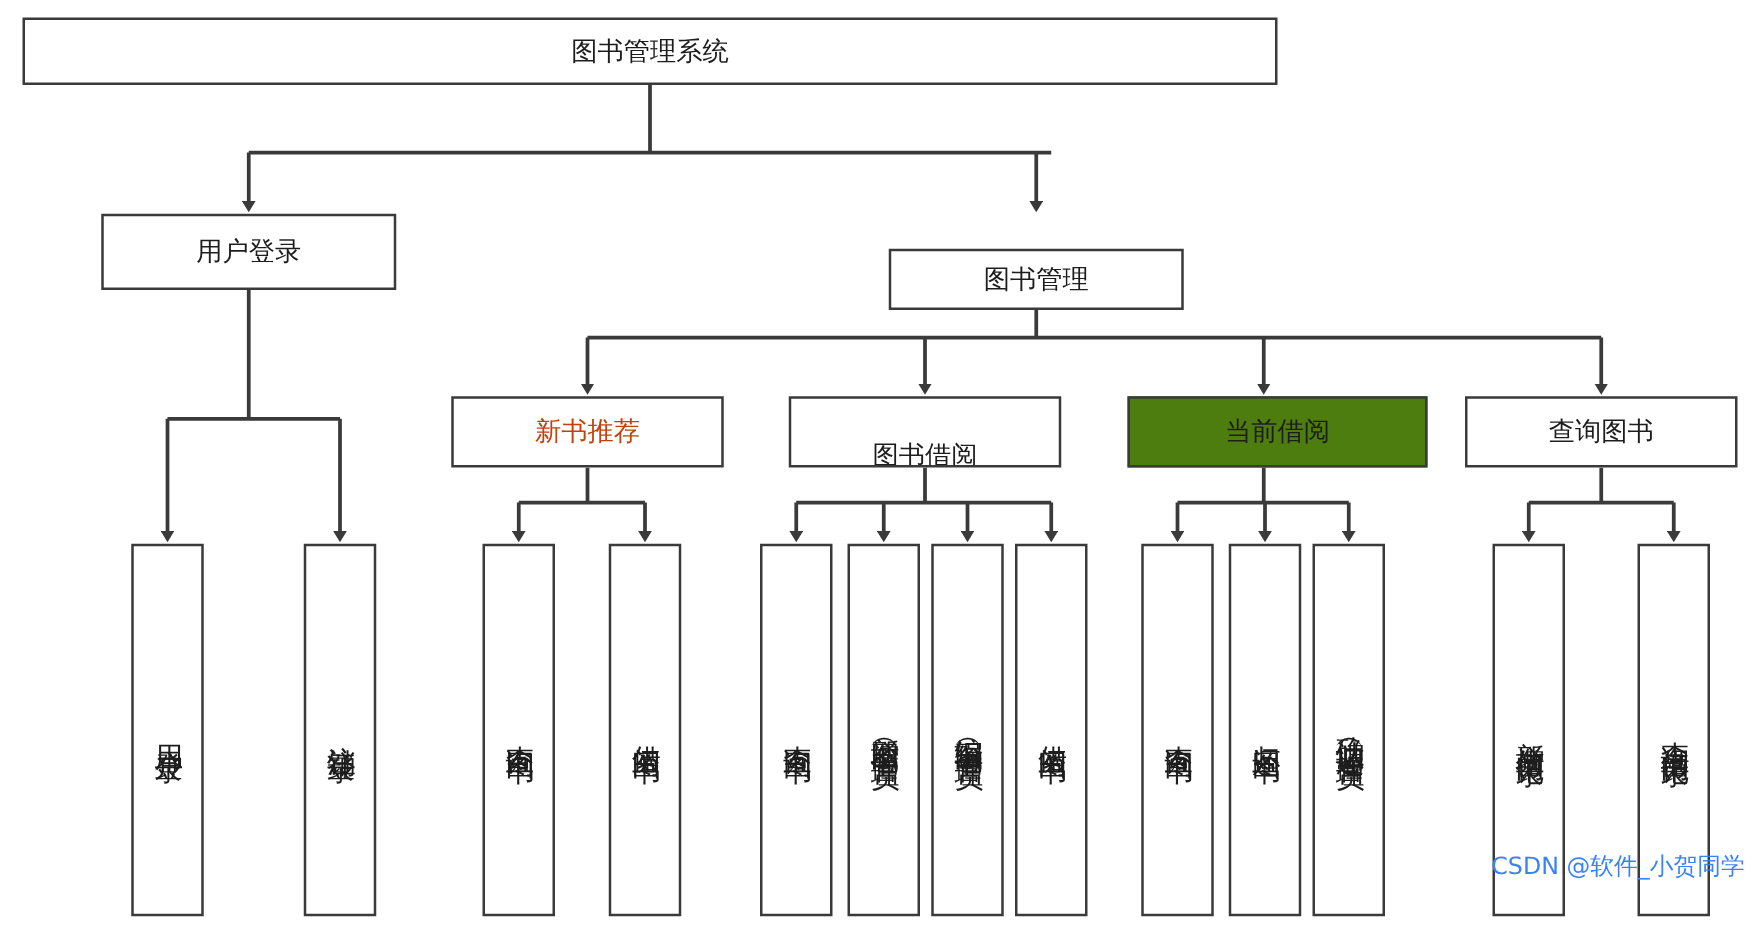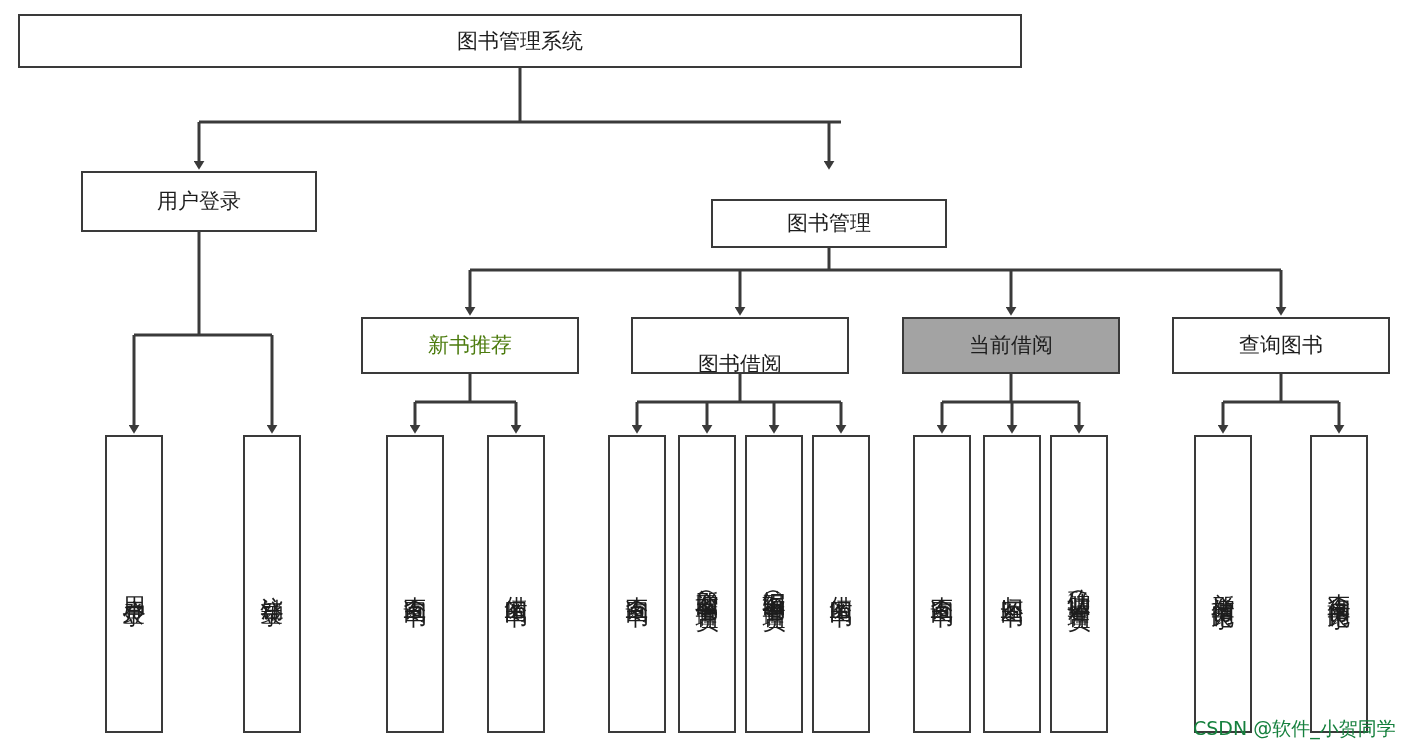--- a/index.html
+++ b/index.html
@@ -129,26 +129,26 @@
   </div>
 
   <div class="node horizontal" style="left: 81px; top: 171px; width: 236px; height: 61px; border-color: rgb(58, 58, 58); background: rgb(255, 255, 255);">
     <span class="label" style="color: rgb(29, 29, 29);">用户登录</span>
   </div>
   <div class="node horizontal" style="left: 711px; top: 171px; width: 236px; height: 49px; border-color: rgb(58, 58, 58); background: rgb(255, 255, 255); margin-top: 28px;">
     <span class="label" style="color: rgb(29, 29, 29);">图书管理</span>
   </div>
 
   <div class="node horizontal" style="left: 361px; top: 317px; width: 218px; height: 57px; border-color: rgb(58, 58, 58); background: rgb(255, 255, 255);">
-    <span class="label" style="color: #4d7c0f; font-family: Liberation Serif, serif;">新书推荐</span>
+    <span class="label" style="color: #c2410c; font-family: Liberation Serif, serif;">新书推荐</span>
   </div>
   <div class="node horizontal" style="left: 631px; top: 317px; width: 218px; height: 57px; border-color: rgb(58, 58, 58); background: rgb(255, 255, 255);">
     <span class="label" style="color: rgb(29, 29, 29); margin-top: 38px;">图书借阅</span>
   </div>
-  <div class="node horizontal" style="left: 902px; top: 317px; width: 218px; height: 57px; border-color: rgb(58, 58, 58); background: #a3a3a3;">
+  <div class="node horizontal" style="left: 902px; top: 317px; width: 240px; height: 57px; border-color: rgb(58, 58, 58); background: #4d7c0f;">
     <span class="label" style="color: rgb(29, 29, 29);">当前借阅</span>
   </div>
   <div class="node horizontal" style="left: 1172px; top: 317px; width: 218px; height: 57px; border-color: rgb(58, 58, 58); background: rgb(255, 255, 255);">
     <span class="label" style="color: rgb(29, 29, 29);">查询图书</span>
   </div>
 
   <div class="node vertical" style="left: 105px; top: 435px; width: 58px; height: 298px; border-color: rgb(58, 58, 58); background: rgb(255, 255, 255);">
     <span class="label" style="color: rgb(29, 29, 29);">用户登录</span>
   </div>
   <div class="node vertical" style="left: 243px; top: 435px; width: 58px; height: 298px; border-color: rgb(58, 58, 58); background: rgb(255, 255, 255);">
@@ -181,15 +181,15 @@
   <div class="node vertical" style="left: 1050px; top: 435px; width: 58px; height: 298px; border-color: rgb(58, 58, 58); background: rgb(255, 255, 255);">
     <span class="label" style="color: rgb(29, 29, 29);">确认归还（管理员）</span>
   </div>
   <div class="node vertical" style="left: 1194px; top: 435px; width: 58px; height: 298px; border-color: rgb(58, 58, 58); background: rgb(255, 255, 255);">
     <span class="label" style="color: rgb(29, 29, 29);">新增借阅记录</span>
   </div>
   <div class="node vertical" style="left: 1310px; top: 435px; width: 58px; height: 298px; border-color: rgb(58, 58, 58); background: rgb(255, 255, 255);">
     <span class="label" style="color: rgb(29, 29, 29);">查询借阅记录</span>
   </div>
 
-  <div class="watermark" style="left: 1193px; top: 716px; color: #15803d;">CSDN @软件_小贺同学</div>
+  <div class="watermark" style="left: 1193px; top: 680px; color: #3b82f6;">CSDN @软件_小贺同学</div>
 
 </div>
 
 </body></html>

